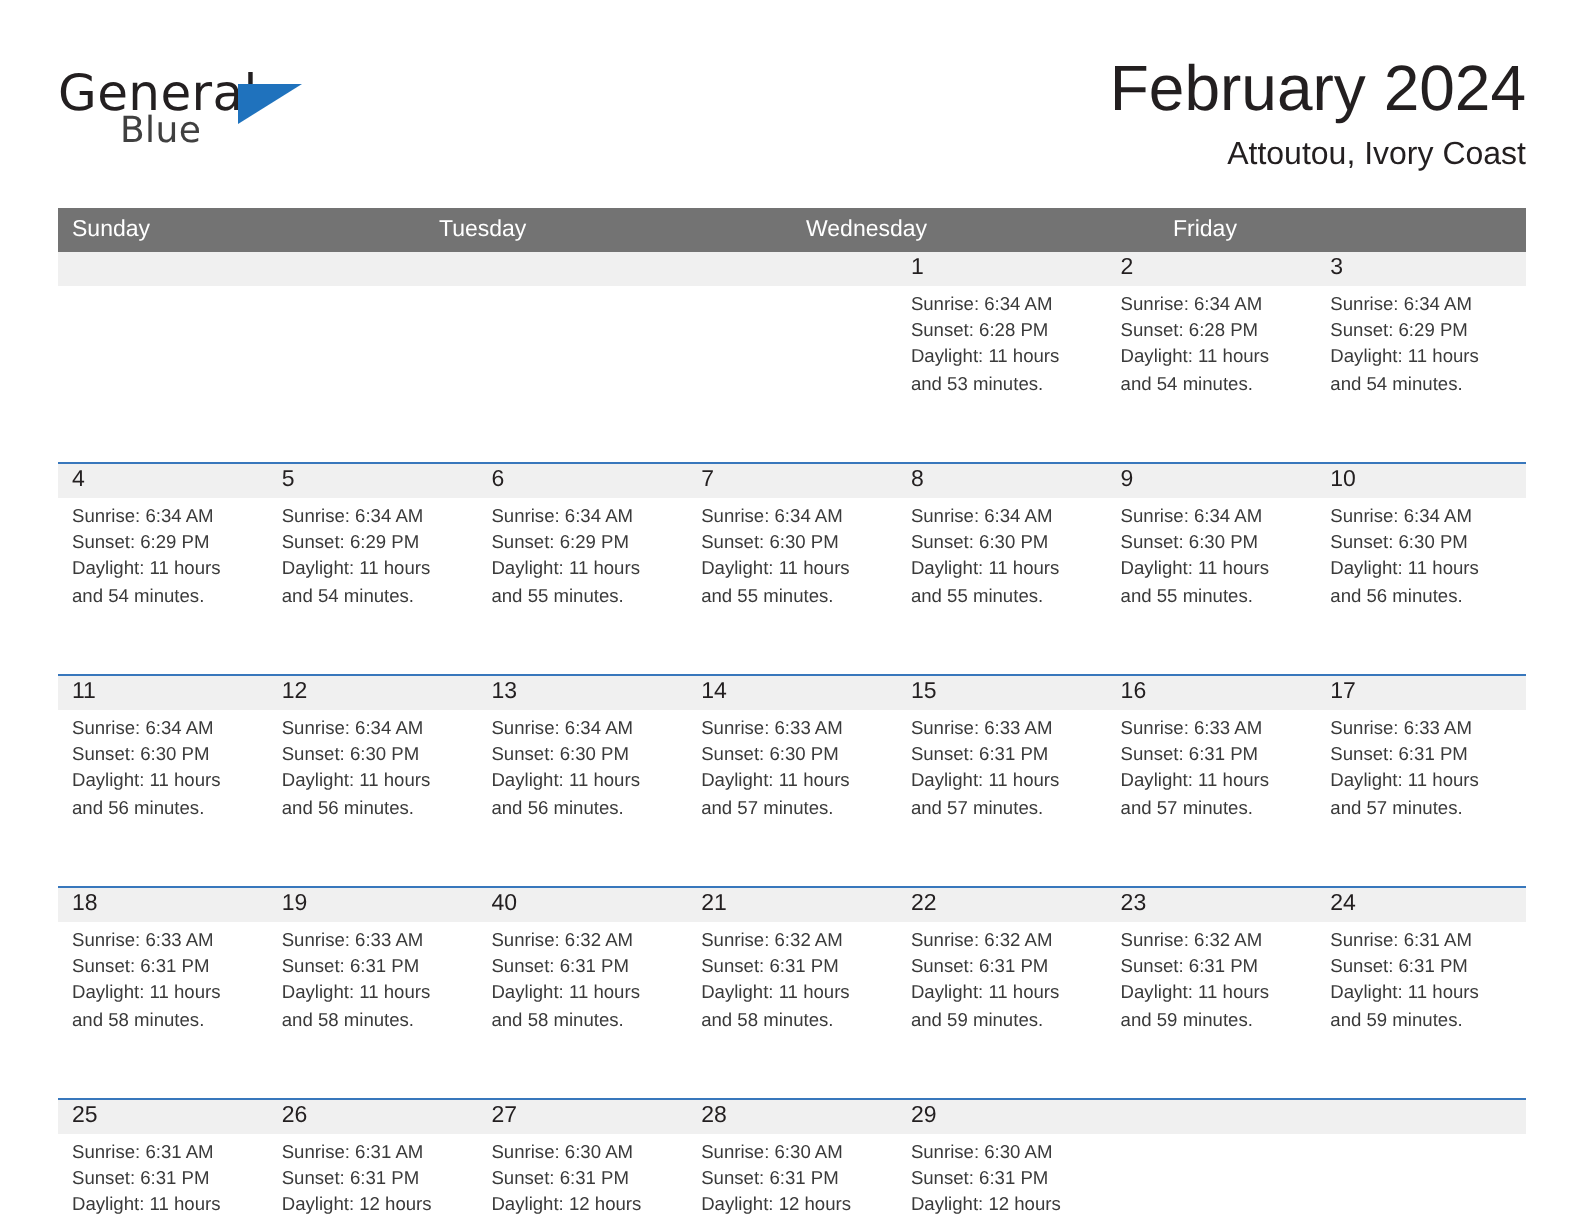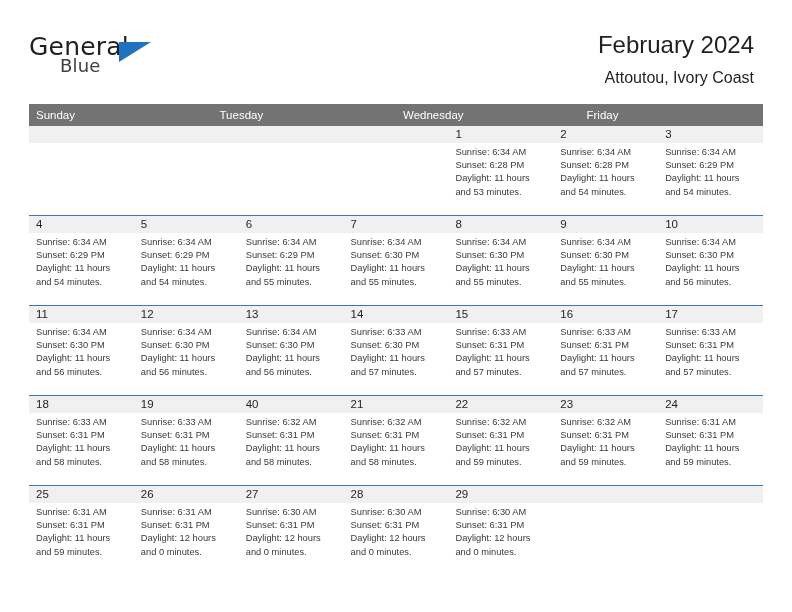--- a/index.html
+++ b/index.html
@@ -19,21 +19,21 @@
     width: 792px;
     height: 612px;
     box-sizing: border-box;
   }
 
   
   .header {
     position: absolute;
     left: 29px;
     top: 28px;
-    right: 38px;
+    right: 29px;
     height: 72px;
   }
   .brand {
     position: absolute;
     left: 0;
     top: 4px;
     width: 230px;
     height: 56px;
   }
   .brand-general {
@@ -66,21 +66,21 @@
     border-bottom: 20px solid transparent;
   }
 
   .title-block {
     position: absolute;
     right: 0;
     top: 0;
     text-align: right;
   }
   .cal-title {
-    font-size: 24px;
+    font-size: 32px;
     font-weight: 400;
     color: #231f20;
     line-height: 33px;
     white-space: nowrap;
     font-family: "Liberation Sans", sans-serif;
   }
   .cal-subtitle {
     margin-top: 8px;
     font-size: 16px;
     font-weight: 400;
@@ -126,21 +126,21 @@
   .daynum {
     flex: 1 1 0;
     box-sizing: border-box;
     padding-left: 7px;
     font-size: 11.5px;
     line-height: 17px;
     color: #231f20;
   }
   .detail-strip {
     display: flex;
-    height: 72px;
+    height: 88px;
     background: #ffffff;
   }
   .detail {
     flex: 1 1 0;
     box-sizing: border-box;
     padding: 3px 8px 0 7px;
     font-size: 9.3px;
     line-height: 13.2px;
     color: #3a3a3a;
   }

